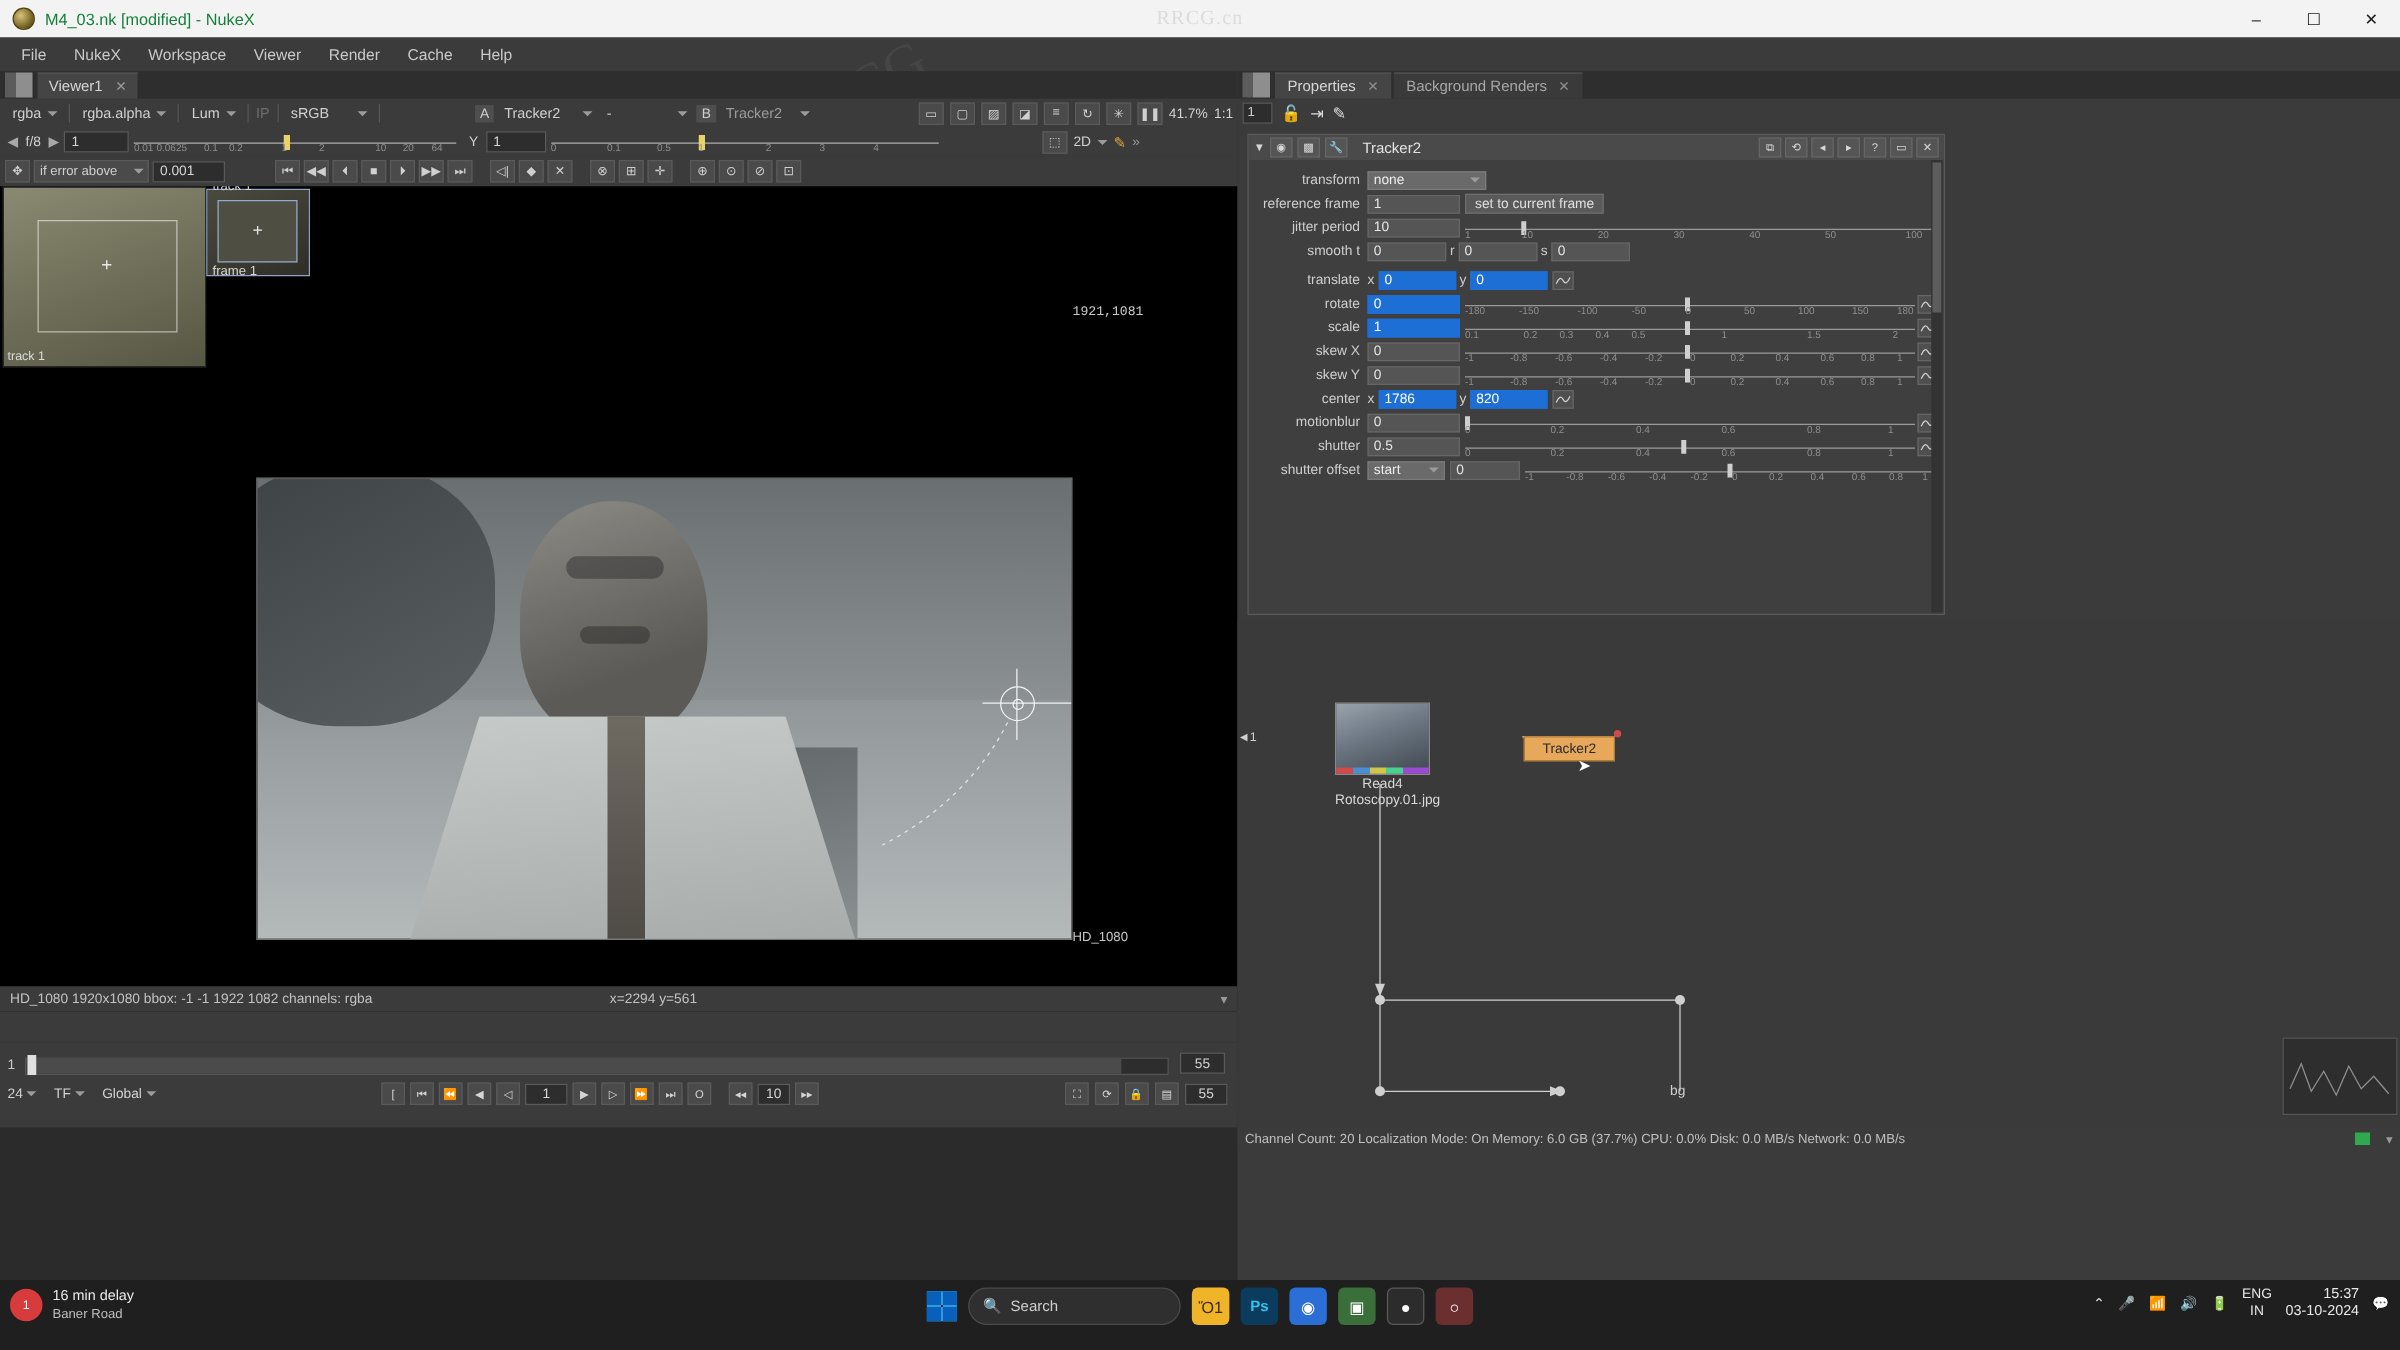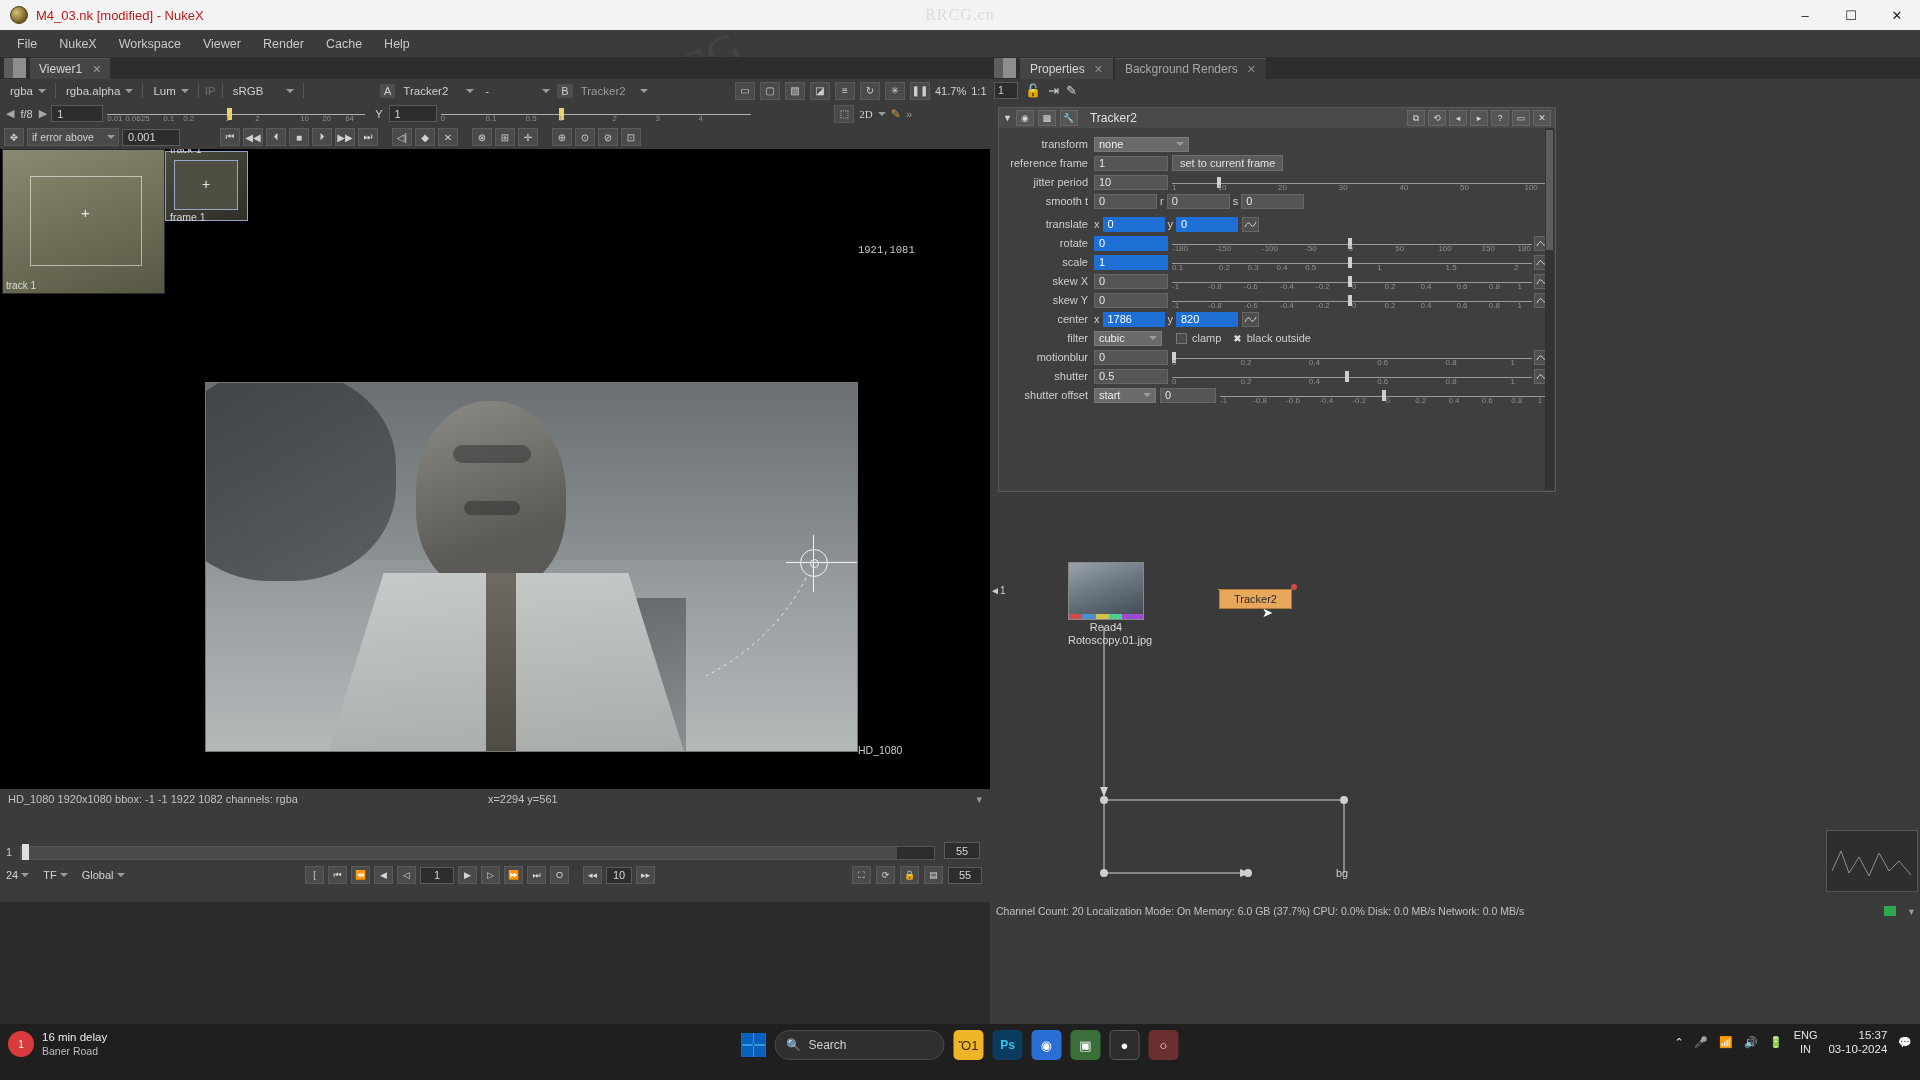--- a/index.html
+++ b/index.html
@@ -6,21 +6,21 @@
   html,body { width:1920px; height:1080px; overflow:hidden; background:#3a3a3a;
               font-family:"Liberation Sans", sans-serif; }
   body { position:relative; }
 
   
   .titlebar { position:absolute; left:0; top:0; width:1920px; height:30px;
               background:#f3f3f3; display:flex; align-items:center; }
   .tb-icon { width:18px; height:18px; margin-left:10px; border-radius:50%;
              background:radial-gradient(circle at 35% 35%, #d9c37a, #6b5a1e 70%);
              border:1px solid #4c4112; }
-  .tb-title { margin-left:8px; font-size:13px; color:#b91c1c; }
+  .tb-title { margin-left:8px; font-size:13px; color:#15803d; }
   .tb-center { position:absolute; left:50%; transform:translateX(-50%);
                font-size:16px; color:#c8c8c8; font-family:"Liberation Serif",serif;
                opacity:.55; letter-spacing:1px;}
   .tb-btns { position:absolute; right:0; top:0; height:30px; display:flex; }
   .tb-btn { width:46px; height:30px; display:flex; align-items:center; justify-content:center;
             font-size:13px; color:#222; }
 
   
   .menubar { position:absolute; left:0; top:30px; width:1920px; height:27px;
              background:#3b3b3b; display:flex; align-items:center; padding-left:6px; }
@@ -292,21 +292,21 @@
         <span class="ktlabel" style="left:0px;top:9px;">0</span>
         <span class="ktlabel" style="left:45px;top:9px;">0.1</span>
         <span class="ktlabel" style="left:85px;top:9px;">0.5</span>
         <span class="ktlabel" style="left:118px;top:9px;">1</span>
         <span class="ktlabel" style="left:172px;top:9px;">2</span>
         <span class="ktlabel" style="left:215px;top:9px;">3</span>
         <span class="ktlabel" style="left:258px;top:9px;">4</span>
       </span>
       <span style="position:absolute; right:78px; display:flex; align-items:center; gap:5px;">
         <span class="tbtn">⬚</span>
-        <span style="color:#d0d0d0;font-size:11px;font-family:Liberation Serif, serif;">2D</span>
+        <span style="color:#d0d0d0;font-size:11px;">2D</span>
         <span class="caret"></span>
         <span style="color:#d9a33c;font-size:12px;">✎</span>
         <span style="color:#9a9a9a;font-size:11px;">»</span>
       </span>
     </div>
 
     <div class="vrow3">
       <span class="tbtn">✥</span>
       <span class="dd" style="background:#4a4a4a;border:1px solid #5a5a5a;height:18px;width:92px;justify-content:space-between;">
         <span class="cv" style="font-size:10.5px">if error above</span>
@@ -643,31 +643,20 @@
           <span class="kfield blue" style="width:62px;">1786</span>
           <span style="color:#cfcfcf;margin:0 3px;">y</span>
           <span class="kfield blue" style="width:62px;">820</span>
           <span class="anim" style="margin-left:4px;">
             <svg width="13" height="9" viewBox="0 0 13 9">
                 <path d="M1 7 Q4 0 6.5 4.5 T12 2" stroke="#d0d0d0" fill="none" stroke-width="1"></path>
               </svg>
           </span>
         </div>
 
-        <div class="kvrow">
-          <span class="klabel">filter</span>
-          <span class="kdrop" style="width:68px;justify-content:space-between;">
-            <span>cubic</span>
-            <span class="caret"></span>
-          </span>
-          <span class="chk" style="margin-left:14px;"></span>
-          <span style="color:#cfcfcf;margin-left:5px;">clamp</span>
-          <span style="color:#e0e0e0;margin-left:12px;font-size:10px;">✖</span>
-          <span style="color:#cfcfcf;margin-left:5px;">black outside</span>
-        </div>
 
         <div class="kvrow">
           <span class="klabel">motionblur</span>
           <span class="kfield" style="width:74px;">0</span>
           <span class="kslider">
             <span class="ln"></span>
               <span class="khandle" style="left:0%;"></span>
             <span class="ktlabel" style="left:0%">0</span>
             <span class="ktlabel" style="left:19%">0.2</span>
             <span class="ktlabel" style="left:38%">0.4</span>

